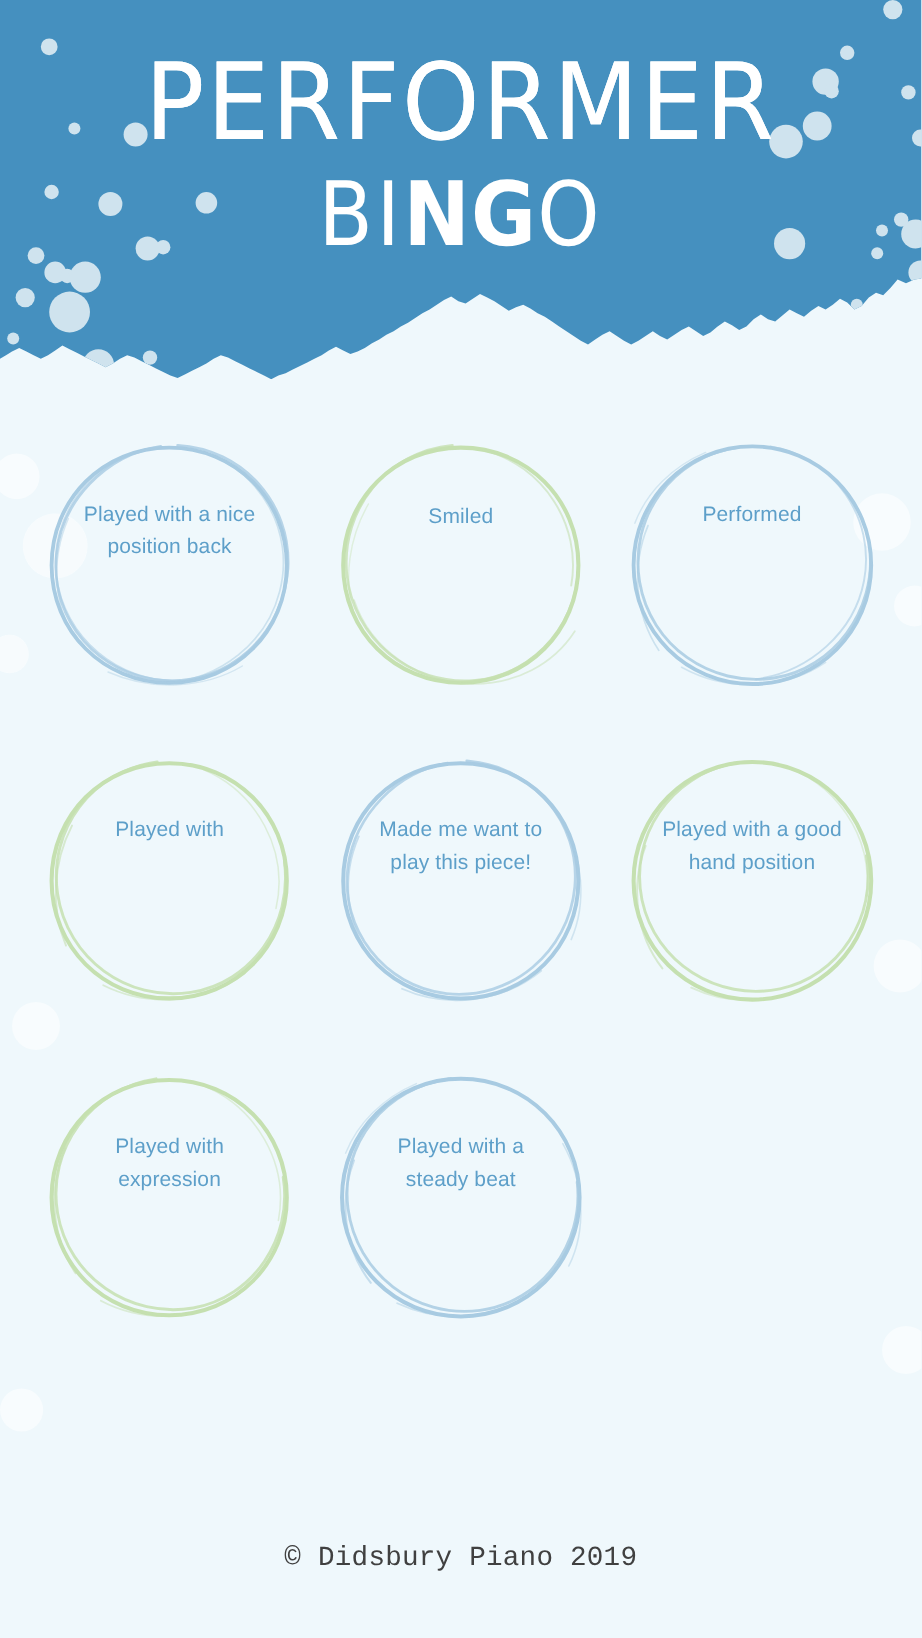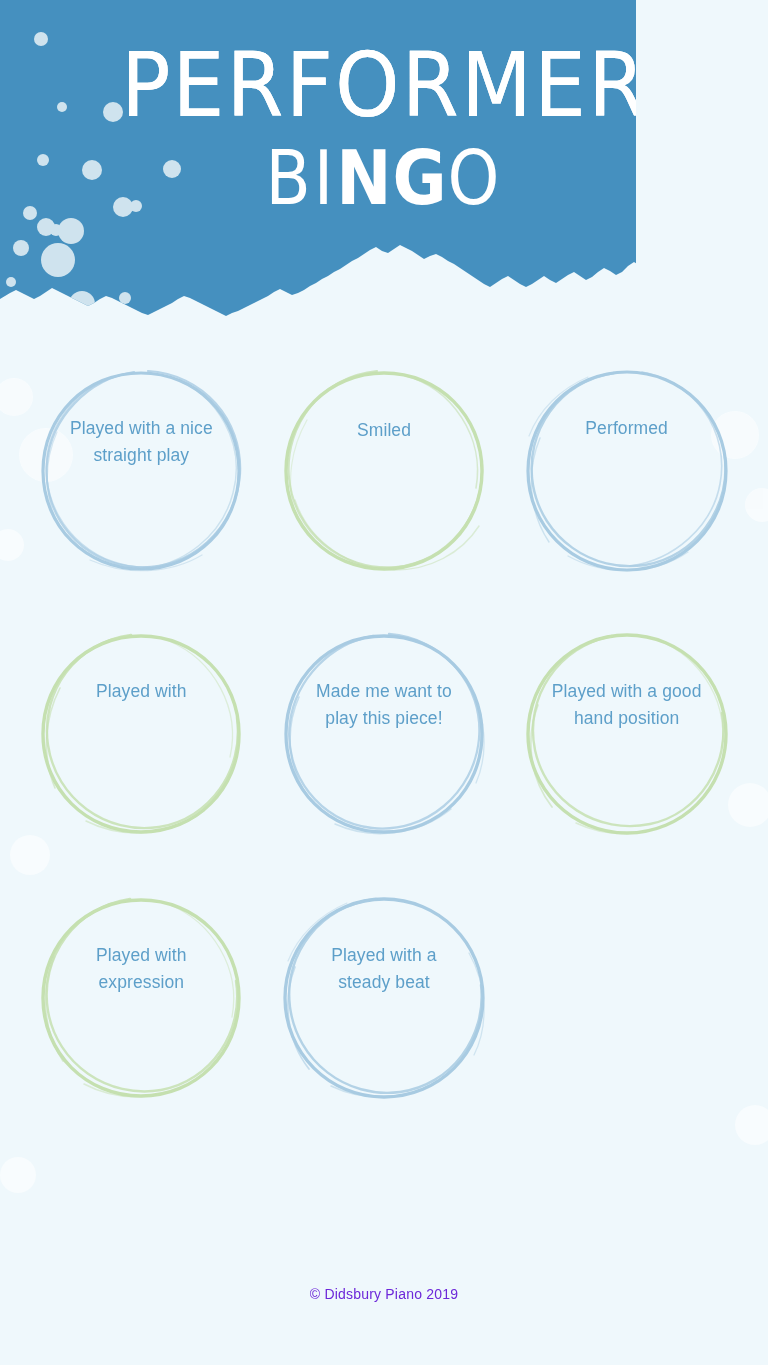--- a/index.html
+++ b/index.html
@@ -14,21 +14,21 @@
   body {
     background:#eff8fc;
     font-family:"Liberation Sans", sans-serif;
     position:relative;
   }
 
   
   #header-banner {
     position:absolute;
     left:0; top:0;
-    width:636px;
+    width:768px;
     height:335px;
     overflow:hidden;
   }
 
   #header-banner .banner-svg {
     position:absolute;
     left:0; top:0;
     width:768px;
     height:335px;
     display:block;
@@ -134,23 +134,23 @@
   #footer {
     position:absolute;
     left:0;
     top:1285px;
     width:768px;
     text-align:center;
     z-index:4;
   }
 
   #footer-credit {
-    color:#6d28d9;
-    font-family:Liberation Sans, sans-serif;
-    font-size:14px;
+    color:#404040;
+    font-family:Liberation Mono, monospace;
+    font-size:23px;
     letter-spacing:0.2px;
   }
 </style>
 </head>
 <body>
 
 <div id="header-banner">
   <svg class="banner-svg" viewBox="0 0 768 335" preserveAspectRatio="none">
     <defs>
       <clipPath id="bannerClip">
@@ -249,21 +249,21 @@
           <path stroke-width="3.2" d="M111,13 C166,13 209,56 209,111 C209,166 166,209 111,209 C56,209 13,166 13,111 C13,56 56,13 111,13 Z"></path>
           <path stroke-width="2.2" opacity="0.8" d="M118,11 C172,14 213,59 210,114 C206,169 160,211 106,207 C52,203 12,157 17,103 C21,58 58,19 104,12"></path>
           <path stroke-width="1.6" opacity="0.6" d="M95,14 C46,24 11,70 17,120 C23,171 69,210 120,207"></path>
           <path stroke-width="1.4" opacity="0.5" d="M140,17 C188,33 216,84 203,133 C192,176 153,206 109,209"></path>
           <path stroke-width="1.2" opacity="0.45" d="M27,72 C12,106 14,148 36,176"></path>
           <path stroke-width="1.2" opacity="0.4" d="M60,200 C96,216 140,214 172,195"></path>
         </g>
       </svg>
       <div class="cell-label">
         <div>Played with a nice</div>
-        <div>straight play</div>
+        <div>position back</div>
       </div>
     </div>
   </div>
 
   <div class="bingo-cell">
     <div class="circle-wrap">
       <svg class="circle-svg" viewBox="0 0 222 222">
         <g fill="none" stroke="#c5e0b0" stroke-linecap="round">
           <path stroke-width="3.4" d="M111,13 C166,13 209,56 209,111 C209,166 166,209 111,209 C56,209 13,166 13,111 C13,56 56,13 111,13 Z"></path>
           <path stroke-width="2.2" opacity="0.8" d="M104,11 C50,16 11,64 16,118 C21,172 69,212 123,207 C174,202 212,156 209,104"></path>

